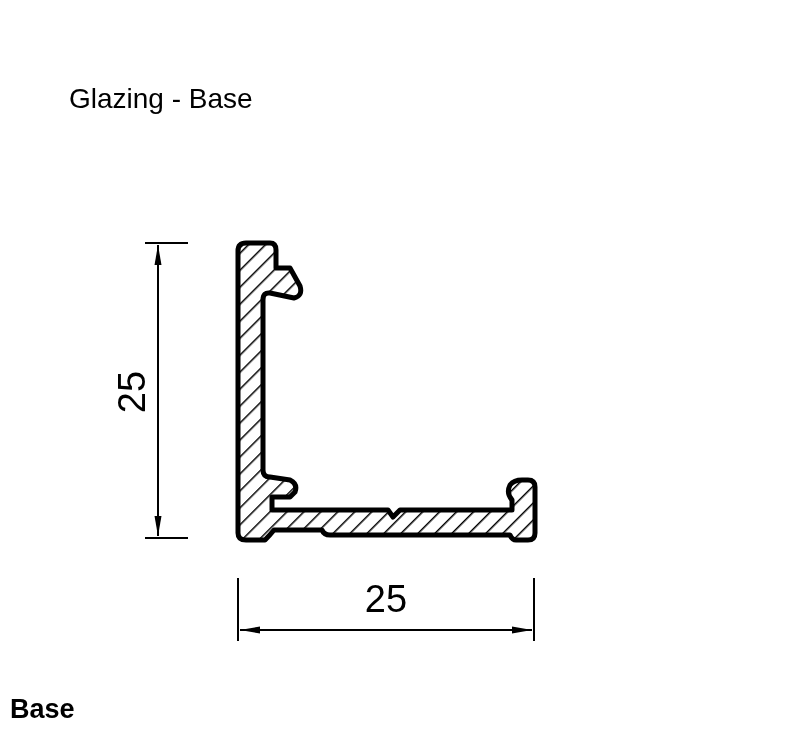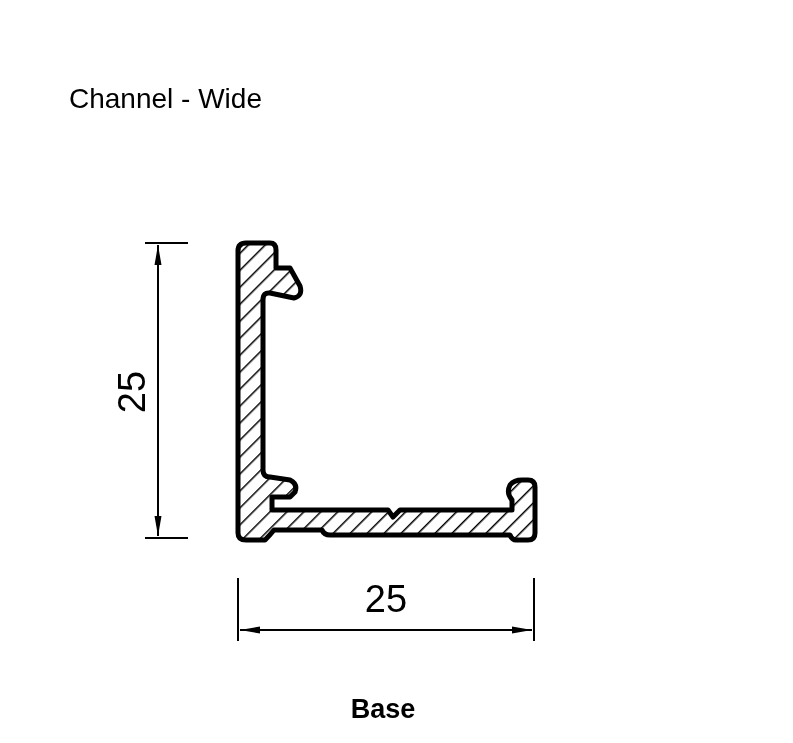--- a/index.html
+++ b/index.html
@@ -1,26 +1,26 @@
 <!DOCTYPE html>
 <html><head>
   <meta charset="utf-8">
   <style>
     html, body { margin: 0; padding: 0; background: #ffffff; }
     body { width: 793px; height: 743px; position: relative; overflow: hidden; font-family: "Liberation Sans", sans-serif; color: #000; }
     .title { position: absolute; left: 69px; top: 80px; font-size: 28px; line-height: 37px; font-weight: normal; width: 700px; }
     .title span { display: block; }
     svg.drawing { position: absolute; left: 0; top: 0; }
-    .caption { position: absolute; left: 0; width: 766px; text-align: center; top: 694px; font-size: 27px; font-weight: bold; }
+    .caption { position: absolute; left: 0; width: 766px; text-align: left; top: 694px; font-size: 27px; font-weight: bold; padding-left: 10px; }
   </style>
 </head>
 <body>
 
 <div class="title">
-  <span>Channel - Wide</span>
+  <span>Glazing - Base</span>
 </div>
 
 <svg class="drawing" width="793" height="743" viewBox="0 0 793 743" xmlns="http://www.w3.org/2000/svg">
   <defs>
     <pattern id="hatch" patternUnits="userSpaceOnUse" width="12" height="12" patternTransform="rotate(45)">
       <rect width="12" height="12" fill="#fff"></rect>
       <line x1="0" y1="0" x2="0" y2="12" stroke="#000" stroke-width="3"></line>
     </pattern>
     <marker id="arrow" viewBox="0 0 20 10" refX="20" refY="5" markerWidth="20" markerHeight="10" orient="auto-start-reverse" markerUnits="userSpaceOnUse">
       <path d="M0,1.5 L20,5 L0,8.5 Z" fill="#000"></path>

